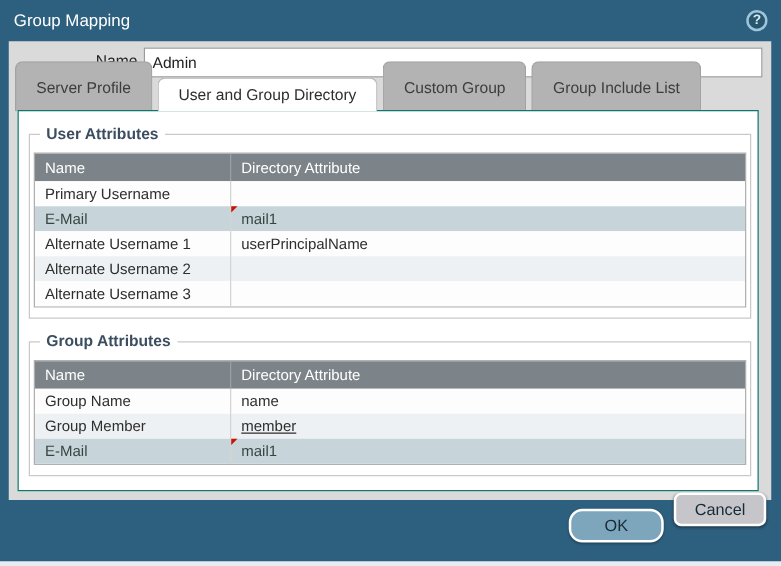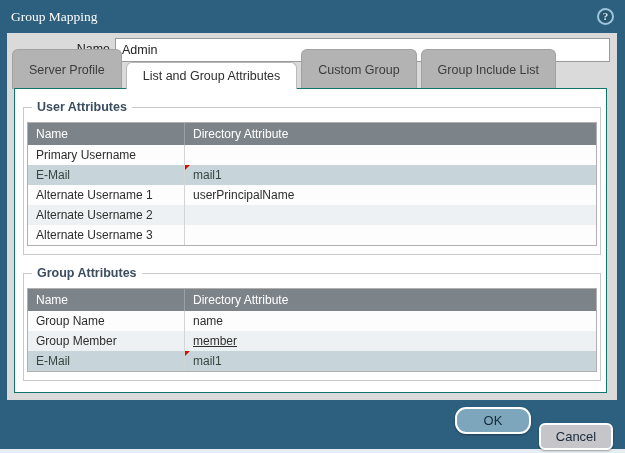--- a/index.html
+++ b/index.html
@@ -11,21 +11,21 @@
     overflow:hidden;
   }
   .dialog {
     position:absolute; left:0; top:0; width:625px; height:449px;
     background:#2d5f7e;
   }
   
   .titlebar {
     position:absolute; left:0; top:0; width:625px; height:33px;
     color:#ffffff; font-size:13.5px;
-    display:flex; align-items:center; padding-left:11px;font-family:Liberation Serif, serif;
+    display:flex; align-items:center; padding-left:11px;
   }
   .help-icon {
     position:absolute; right:11px; top:8px;
     width:17px; height:17px; border-radius:50%;
     border:2px solid #9ec5db; background:#27566f;
     color:#d8eaf5; font-size:11px; font-weight:bold;
     text-align:center; line-height:13px; cursor:pointer;
   }
   
   .content {
@@ -93,42 +93,42 @@
     position:absolute; left:0; top:0; width:0; height:0;
     border-top:5px solid #cc1100; border-right:5px solid transparent;
   }
   
   .footer-btn {
     position:absolute; height:27px; border:2px solid #ffffff; border-radius:6px;
     font-family:inherit; font-size:13px; color:#162a38; cursor:pointer;
     box-shadow:0 1px 2px rgba(0,0,0,0.35);
   }
   .btn-ok    { left:455px; top:407px; width:76px; background:#7da6bc;border-radius:11px; }
-  .btn-cancel{ left:539px; top:423px; width:74px; background:#c6c6ca; }
+  .btn-cancel{ left:539px; top:394px; width:74px; background:#c6c6ca; }
 </style>
 </head>
 <body>
 
 <div class="dialog">
 
   <div class="titlebar">
     <span>Group Mapping</span>
     <span class="help-icon">?</span>
   </div>
 
   <div class="content">
 
     <div class="name-row">
       <span class="name-label">Name</span>
       <input class="name-input" type="text" value="Admin" style="">
     </div>
 
     <div class="tabs">
       <div class="tab">Server Profile</div>
-      <div class="tab active">List and Group Attributes</div>
+      <div class="tab active">User and Group Directory</div>
       <div class="tab">Custom Group</div>
       <div class="tab">Group Include List</div>
     </div>
 
     <div class="panel">
 
       <div class="fieldset">
         <span class="legend">User Attributes</span>
         <div class="table">
           <div class="thead">

